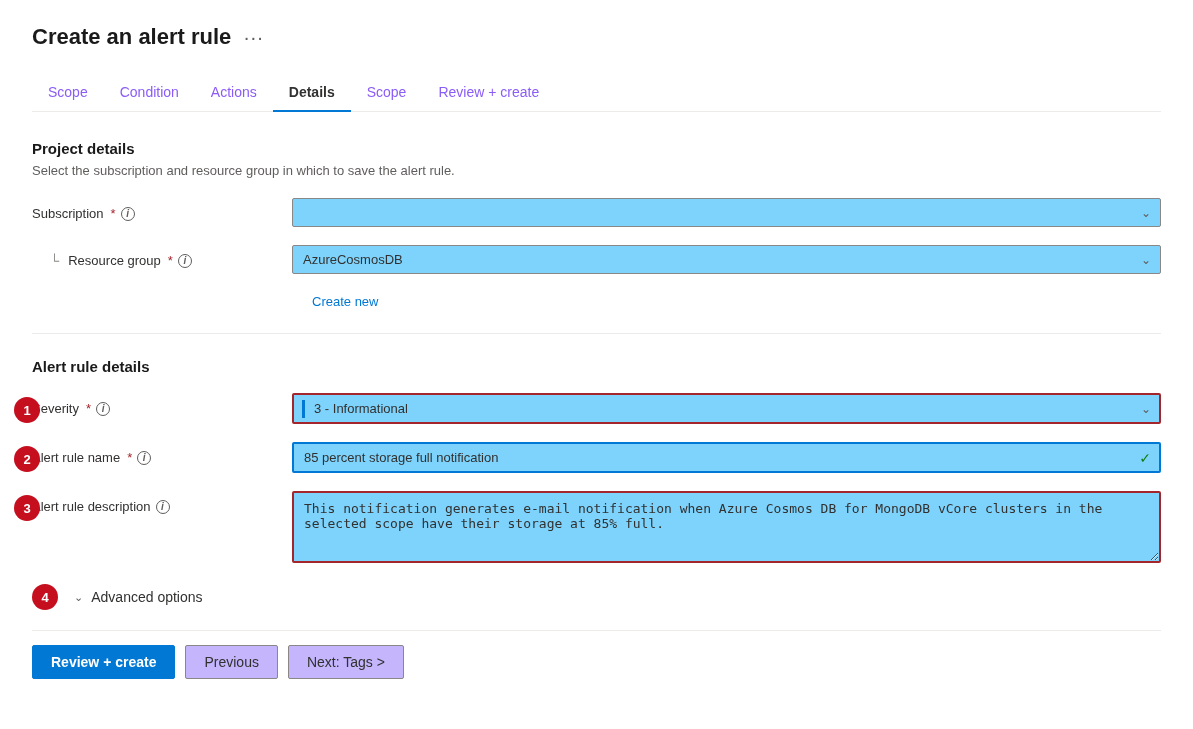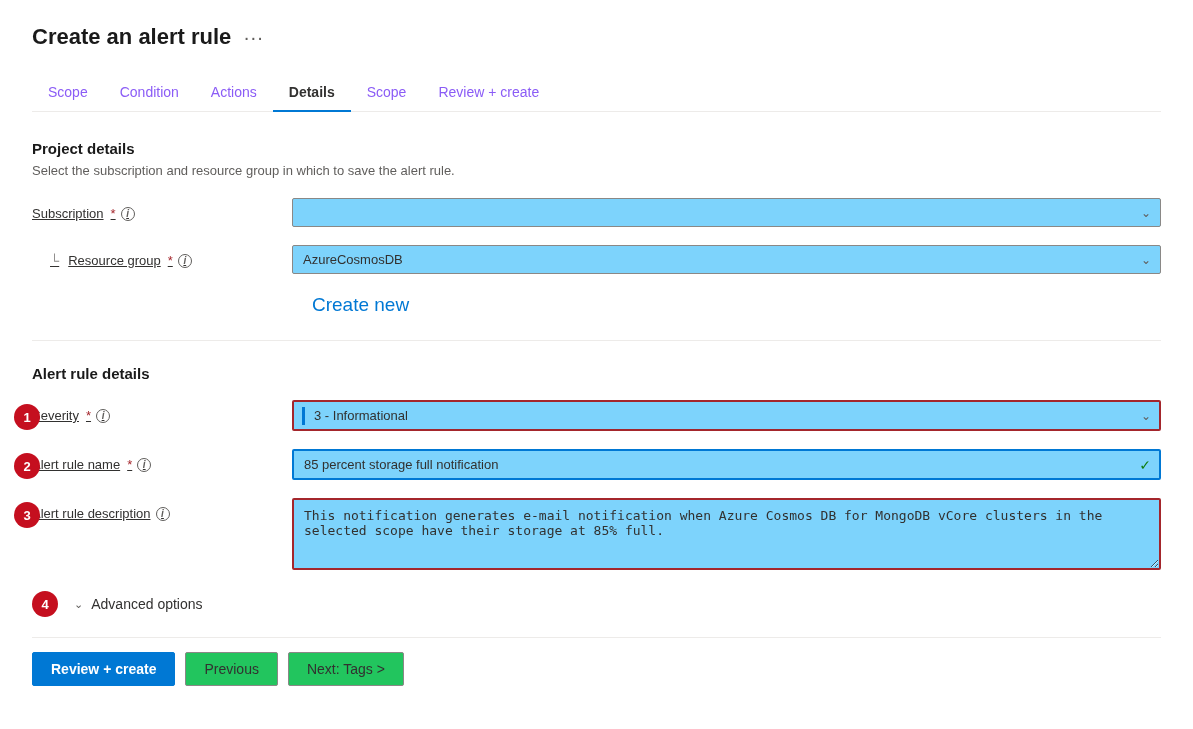--- a/index.html
+++ b/index.html
@@ -27,21 +27,21 @@
       border-bottom: 2px solid #0078d4;
       font-weight: 600;
     }
 
     
     .section-title { font-size: 15px; font-weight: 700; margin-bottom: 6px; color: #1a1a1a; }
     .section-desc { font-size: 13px; color: #605e5c; margin-bottom: 20px; }
 
     
     .form-group { display: flex; align-items: flex-start; margin-bottom: 18px; position: relative; }
-    .form-label-col { width: 260px; min-width: 200px; padding-top: 8px; display: flex; align-items: center; gap: 5px; font-size: 13px; text-decoration: underline; }
+    .form-label-col { width: 260px; min-width: 200px; padding-top: 8px; display: flex; align-items: center; gap: 5px; font-size: 13px; }
     .required-star { color: #a4262c; margin-left: 2px; }
     .info-icon {
       width: 14px; height: 14px; border-radius: 50%;
       border: 1px solid #605e5c; color: #605e5c;
       font-size: 10px; display: inline-flex; align-items: center; justify-content: center;
       cursor: pointer; font-style: italic; font-weight: bold;
     }
     .form-control-col { flex: 1; position: relative; }
 
     .form-select, .form-input, .form-textarea {
@@ -85,21 +85,21 @@
       top: 4px;
       width: 26px; height: 26px;
       border-radius: 50%;
       background: #c50f1f;
       color: #fff;
       font-size: 13px; font-weight: 700;
       display: flex; align-items: center; justify-content: center;
       z-index: 10;
     }
 
-    .create-new-link { color: #0078d4; font-size: 19px; cursor: pointer; display: inline-block; margin-top: 2px; margin-left: 280px; }
+    .create-new-link { color: #0078d4; font-size: 13px; cursor: pointer; display: inline-block; margin-top: 2px; margin-left: 280px; }
 
     
     .advanced-options { display: flex; align-items: center; gap: 8px; font-size: 14px; color: #323130; cursor: pointer; margin-top: 10px; margin-bottom: 20px; }
     .chevron-icon { font-size: 11px; color: #605e5c; }
 
     
     .bottom-bar {
       border-top: 1px solid #edebe9;
       padding: 14px 0 0 0;
       display: flex; align-items: center; gap: 10px;
@@ -108,21 +108,21 @@
 
     .btn-primary {
       background: #0078d4; color: #fff;
       border: 1px solid #0078d4;
       padding: 8px 18px; font-size: 14px;
       cursor: pointer; border-radius: 2px;
       font-weight: 600;
     }
 
     .btn-secondary {
-      background: #22c55e; color: #323130;
+      background: #c4b5fd; color: #323130;
       border: 1px solid #8a8886;
       padding: 8px 18px; font-size: 14px;
       cursor: pointer; border-radius: 2px;
     }
 
     
     .section-divider { border: none; border-top: 1px solid #edebe9; margin: 24px 0; }
 
     .form-group-wrapper { position: relative; }
 

